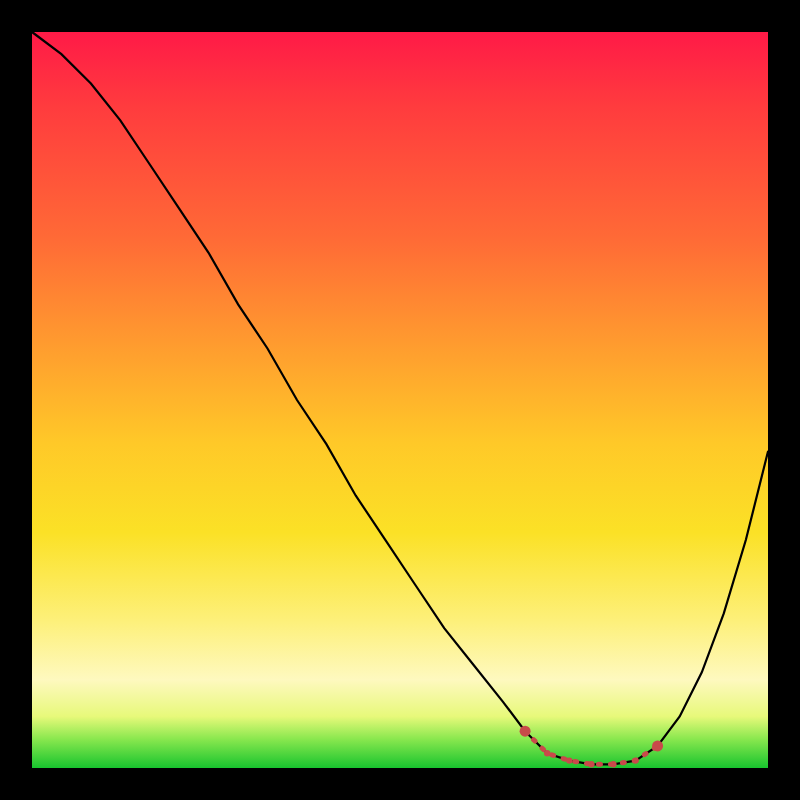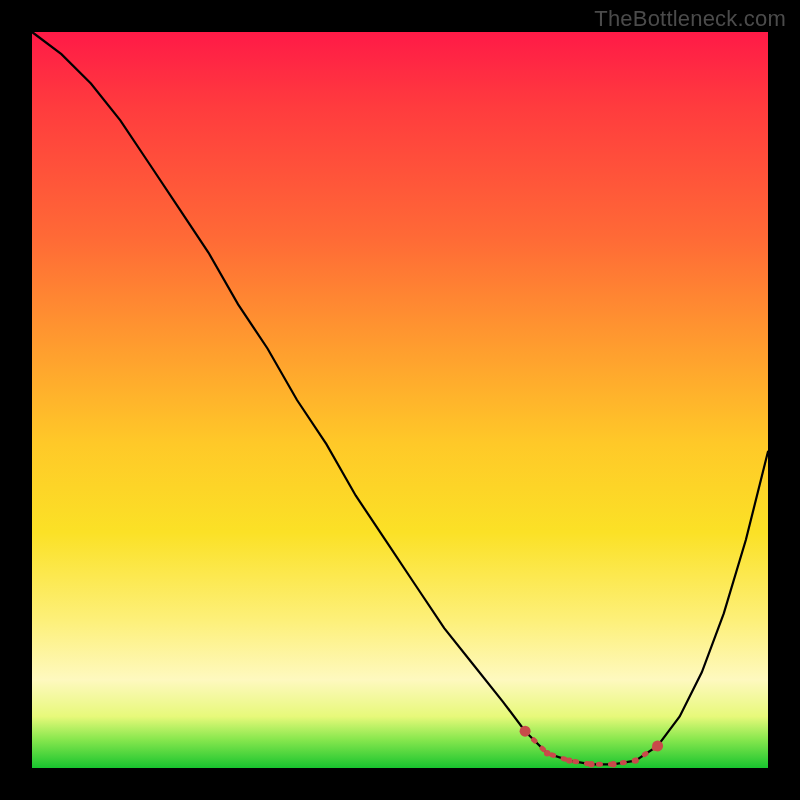--- a/index.html
+++ b/index.html
@@ -56,21 +56,20 @@
     width: 736px;
     height: 736px;
     overflow: visible;
   }
 </style>
 </head>
 <body>
 
 <div class="frame">
 
-  <div class="watermark">TheBottleneck.com</div>
 
   <div class="plot-area">
     <svg class="curve" viewBox="0 0 736 736">
       <path fill="none" stroke-width="2.2" stroke-linecap="round" id="curve-path" d="M0.0 0.0 L29.4 22.1 L58.9 51.5 L88.3 88.3 L117.8 132.5 L147.2 176.6 L176.6 220.8 L206.1 272.3 L235.5 316.5 L265.0 368.0 L294.4 412.2 L323.8 463.7 L353.3 507.8 L382.7 552.0 L412.2 596.2 L441.6 633.0 L471.0 669.8 L493.1 699.2 L515.2 721.3 L537.3 728.6 L559.4 732.3 L581.4 732.3 L603.5 728.6 L625.6 713.9 L647.7 684.5 L669.8 640.3 L691.8 581.4 L713.9 507.8 L736.0 419.5" stroke="#000000"></path>
       <g id="markers">
           <path d="M493.1 699.2 L515.2 721.3 L537.3 728.6 L559.4 732.3 L581.4 732.3 L603.5 728.6 L625.6 713.9" fill="none" stroke="#c84a4a" stroke-width="5" stroke-linecap="round" stroke-dasharray="2 10"></path>
           <circle cx="493.1" cy="699.2" r="5.5" fill="#c84a4a"></circle>
           <circle cx="515.2" cy="721.3" r="3.2" fill="#c84a4a"></circle>
           <circle cx="537.3" cy="728.6" r="3.2" fill="#c84a4a"></circle>
           <circle cx="559.4" cy="732.3" r="3.2" fill="#c84a4a"></circle>

